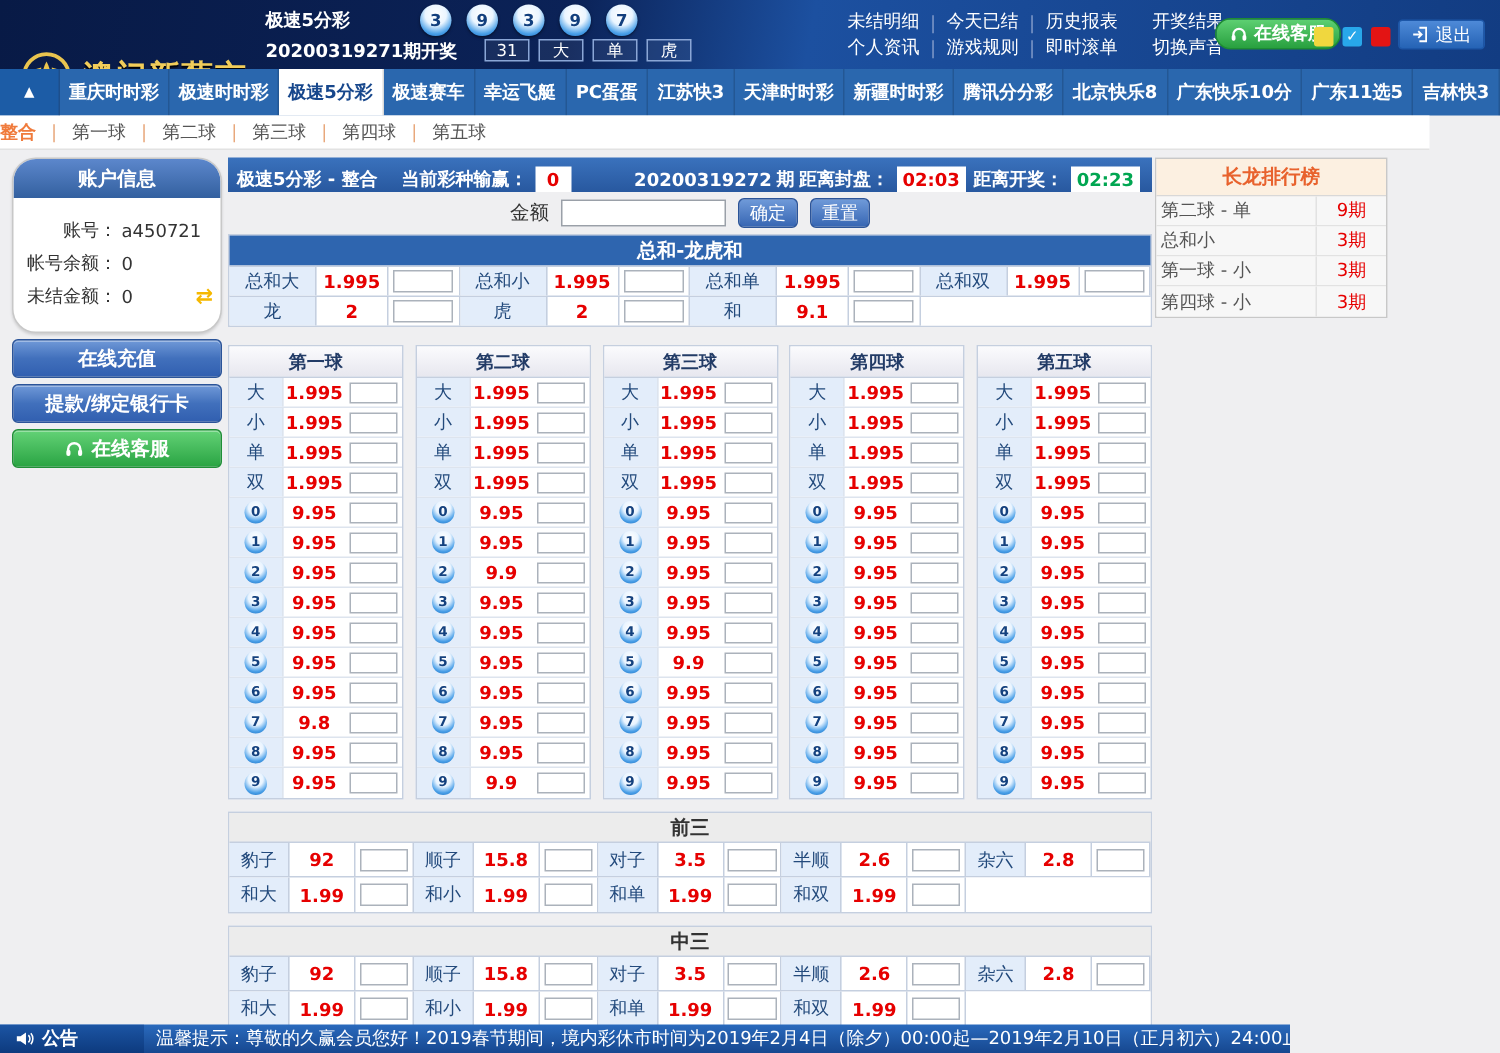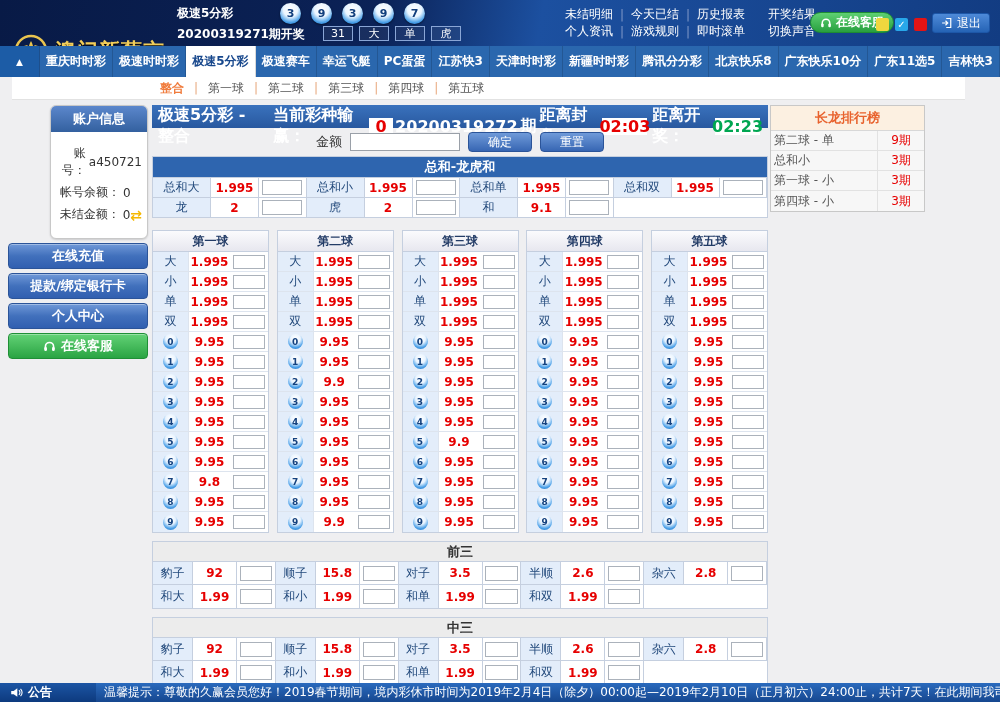--- a/index.html
+++ b/index.html
@@ -39,56 +39,56 @@
   border:1px solid #1d57a8; border-radius:3px; color:#fff; font-size:12px;
   display:flex; align-items:center; gap:4px; padding:0 8px; cursor:pointer;font-family:Liberation Serif, serif; }
 
 
 .mainnav { position:absolute; top:46px; left:0; width:1000px; height:31px; background:#2a67ae; display:flex; }
 .nav-collapse { width:40px; background:#1c5ca6; border-right:1px solid #1d4f8c; color:#fff; font-size:9px;
   display:flex; align-items:center; justify-content:center; cursor:pointer; }
 .tab { flex:1 1 auto; display:flex; align-items:center; justify-content:center; font-size:12px; font-weight:bold;
   color:#fff; border-right:1px solid rgba(0,0,0,.15); cursor:pointer; white-space:nowrap; padding:0 6px; }
 .tab.active { background:#fff; color:#17478c; }
-.subnav { position:absolute; top:77px; left:12px; width:953px; height:23px; background:#fff;
-  border-bottom:1px solid #e2e2e2; display:flex; align-items:center; padding-left:148px; gap:10px;
+.subnav { position:absolute; top:77px; left:0; width:953px; height:23px; background:#fff;
+  border-bottom:1px solid #e2e2e2; display:flex; align-items:center; gap:10px;
   font-size:12px; color:#555; }
 .subitem { cursor:pointer; }
 .subitem.active { color:#f07b3c; font-weight:bold; }
 .subsep { color:#e8a87c; }
 
 
 .bodywrap { position:absolute; top:100px; left:0; width:1000px; height:583px; background:#efeff1; }
 
 
 .left { position:absolute; left:8px; top:5px; width:140px; }
-.acct { background:#fff; border:1px solid #c8c8c8; border-radius:6px; overflow:hidden; box-shadow:0 1px 2px rgba(0,0,0,.15);margin-left:42px; }
+.acct { background:#fff; border:1px solid #c8c8c8; border-radius:16px; overflow:hidden; box-shadow:0 1px 2px rgba(0,0,0,.15); }
 .acct-h { height:26px; background:linear-gradient(#5c87cc,#33609f); color:#fff; font-weight:bold; font-size:13px;
   display:flex; align-items:center; justify-content:center; }
 .acct-body { padding:8px 5px 10px; }
 .acct-row { display:flex; font-size:12px; color:#333; margin:5px 0; align-items:center; }
 .acct-row .al { width:64px; text-align:right; }
 .acct-row .av { flex:1; padding-left:3px; }
 .refresh { color:#f5b800; font-weight:bold; font-size:14px; cursor:pointer; }
 .sbtn { height:26px; margin:4px 0; border-radius:4px; background:linear-gradient(#7099d8,#4170bc 50%,#315fb0);
   border:1px solid #2b5499; color:#fff; font-weight:bold; font-size:13px; display:flex; align-items:center;
   justify-content:center; gap:5px; cursor:pointer; box-shadow:inset 0 1px 0 rgba(255,255,255,.35); }
 .sbtn.green { background:linear-gradient(#63d276,#2aa443); border-color:#1f8f36; }
 
 
 .main { position:absolute; left:152px; top:5px; width:616px; }
-.mbar { height:23px; background:linear-gradient(#3a72bd,#28589f); color:#fff; display:flex; align-items:flex-start;
-  font-size:16px; font-weight:bold; padding:0 6px; justify-content:space-between; }
+.mbar { height:23px; background:linear-gradient(#3a72bd,#28589f); color:#fff; display:flex; align-items:flex-end;
+  font-size:12px; font-weight:bold; padding:0 6px; justify-content:space-between; }
 .mbar .cluster { display:flex; align-items:center; gap:3px; }
 .tbox { background:#fff; min-width:24px; height:17px; display:inline-flex; align-items:center; justify-content:center;
   font-weight:bold; margin:0 2px; padding:0 4px; }
 .t-red { color:#e60000; } .t-green { color:#00a651; }
 .amount-row { height:28px; display:flex; align-items:center; justify-content:center; gap:8px; font-size:13px; color:#333; }
 .amount-input { width:110px; height:18px; border:1px solid #9aa0a8; background:#fff; }
-.abtn { width:64px; height:20px; border-radius:4px; background:linear-gradient(#6f9ad9,#3766b3);
+.abtn { width:40px; height:20px; border-radius:4px; background:linear-gradient(#6f9ad9,#3766b3);
   border:1px solid #2b5499; color:#fff; font-size:12px; display:flex; align-items:center; justify-content:center; cursor:pointer; }
 .sumtbl { border:1px solid #c5cfdf; background:#fff; }
 .sh { height:20px; background:#2e65af; color:#fff; font-weight:bold; font-size:13px;
   display:flex; align-items:center; justify-content:center; }
 .srow { display:flex; height:20px; border-top:1px solid #c5cfdf; }
 .group { display:flex; flex:1; min-width:0; }
 .glbl { width:58px; background:#e3edfa; color:#234a7c; display:flex; align-items:center; justify-content:center;
   font-size:12px; border-right:1px solid #c5cfdf; cursor:pointer; }
 .godds { width:48px; color:#e60000; font-weight:bold; display:flex; align-items:center; justify-content:center;
   font-size:12px; border-right:1px solid #c5cfdf; }
@@ -121,21 +121,21 @@
 .right { position:absolute; left:770px; top:5px; width:155px; }
 .rank { border:1px solid #c8c8c8; background:#fff; }
 .rank-h { height:25px; background:#fcf0e1; color:#e8622d; font-weight:bold; font-size:13px;
   display:flex; align-items:center; justify-content:center; border-bottom:1px solid #d8d8d8; }
 .rank-row { display:flex; height:20px; border-bottom:1px solid #e2e2e2; background:#f7f7f7; font-size:12px; }
 .rank-row:last-child { border-bottom:none; }
 .rank-name { flex:1; color:#555; display:flex; align-items:center; padding-left:3px; border-right:1px solid #e2e2e2; }
 .rank-count { width:46px; color:#e60000; display:flex; align-items:center; justify-content:center; }
 
 
-.foot { position:absolute; bottom:0; left:0; width:1000px; height:19px;
+.foot { position:absolute; bottom:0; left:0; width:860px; height:19px;
   background:linear-gradient(#2a6abd,#16478f); display:flex; align-items:center; color:#fff; font-size:12px; overflow:hidden; }
 .notice-tag { width:96px; height:100%; background:linear-gradient(#1c55a4,#0d3a7e); display:flex; align-items:center;
   gap:5px; padding-left:10px; font-weight:bold; flex-shrink:0; }
 .notice-text { flex:1; white-space:nowrap; padding-left:8px; }
 </style>
 </head>
 <body>
 
 <div class="screen">
 
@@ -255,21 +255,20 @@
             <div class="acct-row">
               <span class="al">未结金额：</span>
               <span class="av">0</span>
               <span class="refresh">⇄</span>
             </div>
           </div>
       </div>
       <div id="sideBtns">
           <div class="sbtn">在线充值</div>
           <div class="sbtn">提款/绑定银行卡</div>
-          <div class="sbtn">个人中心</div>
         </div>
       <div class="sbtn green">
         <svg width="13" height="13" viewBox="0 0 16 16">
           <path d="M3 10V8a5 5 0 0 1 10 0v2" fill="none" stroke="#fff" stroke-width="2"></path>
           <rect x="1.5" y="8.5" width="3.4" height="5" rx="1.6" fill="#fff"></rect>
           <rect x="11.1" y="8.5" width="3.4" height="5" rx="1.6" fill="#fff"></rect>
         </svg>
         <span>在线客服</span>
       </div>
     </aside>

